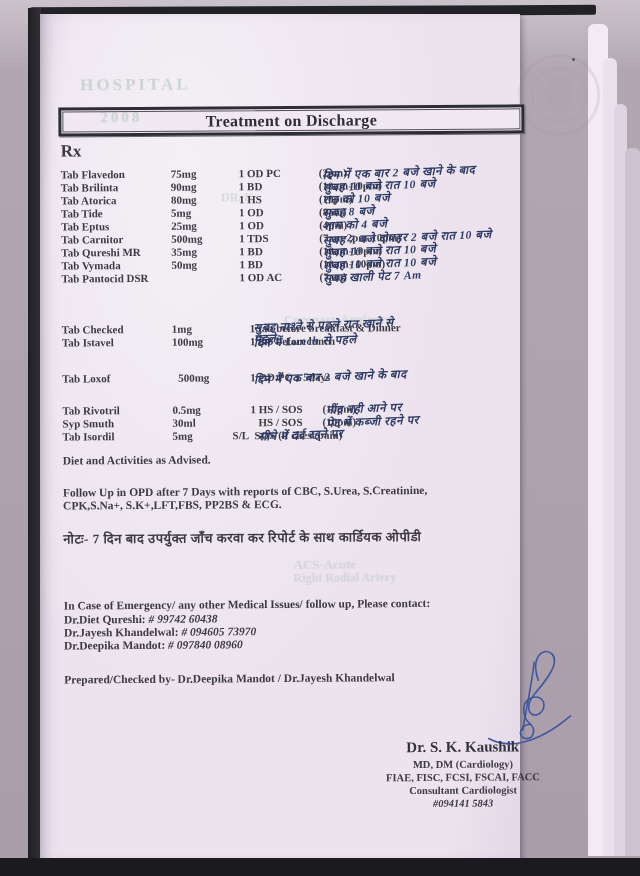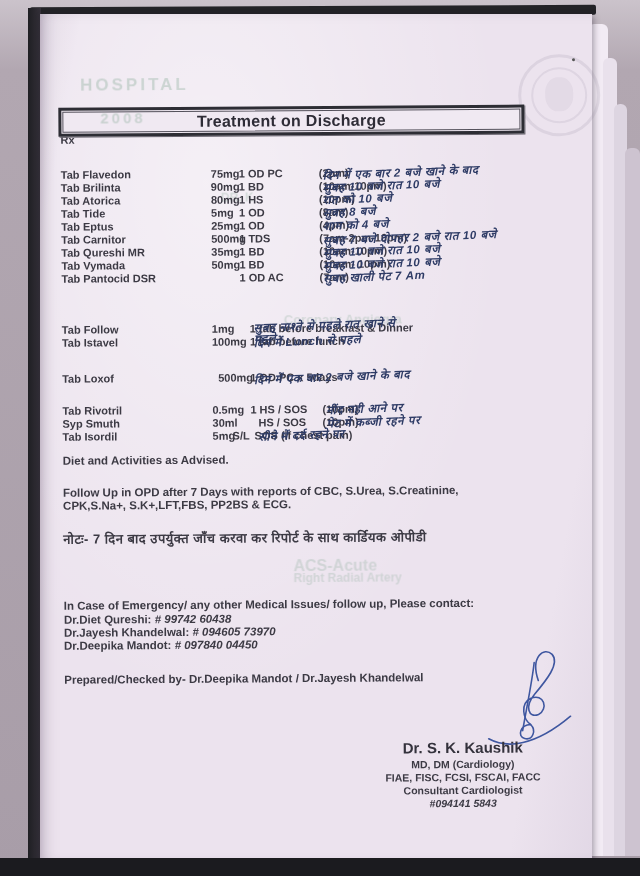--- a/index.html
+++ b/index.html
@@ -17,25 +17,26 @@
   .edge-left   { position:absolute; left:28px; top:8px;  width:13px;  height:854px; background:linear-gradient(90deg,#1f1f23,#35313a); }
   .edge-bottom { position:absolute; left:0;   top:858px; width:640px; height:18px;  background:#1b1b1f; }
   
   .sheet { position:absolute; border-radius:6px 6px 0 0; }
   .sheet1 { left:588px; top:24px;  width:20px; height:832px; background:#f2ebf4; }
   .sheet2 { left:603px; top:58px;  width:14px; height:798px; background:#e9e1ec; }
   .sheet3 { left:614px; top:104px; width:13px; height:752px; background:#ddd5e1; }
   .sheet4 { left:625px; top:148px; width:15px; height:708px; background:#cdc3d0; }
 
   .paper {
-    position:absolute; left:40px; top:14px; width:552px; height:846px;
+    position:absolute; left:40px; top:14px; width:480px; height:846px;
     background:
       radial-gradient(ellipse at 30% 20%, rgba(255,255,255,.45), rgba(255,255,255,0) 55%),
       linear-gradient(100deg, #ded4e2 0%, #ece3ee 6%, #ece3ee 88%, #e2d8e6 100%);
     box-shadow: inset 10px 0 18px -12px rgba(60,40,70,.55), 2px 2px 6px rgba(30,20,40,.35);
+    font-family: Liberation Serif, serif;
   }
   .content { position:absolute; inset:0; transform:rotate(-0.4deg); transform-origin:50% 40%;
              color:#3c3a44; }
 
   
   .stamp-text { position:absolute; color:#7ba38c; opacity:.32; font-weight:bold; filter:blur(.5px); letter-spacing:3px; z-index:5; }
   .bleed { position:absolute; color:#7fa58f; opacity:.26; font-weight:bold; filter:blur(.4px); }
   .emblem { position:absolute; left:480px; top:42px; width:82px; height:82px; border-radius:50%;
             border:3px solid rgba(150,140,160,.30); opacity:.6; }
   .emblem .inner { position:absolute; left:10px; top:10px; width:56px; height:56px; border-radius:50%;
@@ -44,27 +45,27 @@
             background:rgba(150,140,160,.18); }
   .dot { position:absolute; left:534px; top:46px; width:3px; height:3px; background:#555; border-radius:50%; }
 
   
   .title-box { position:absolute; left:20px; top:92px; width:466px; height:29px;
                border:3px solid #2d2d34; background:#f0e9f2; box-shadow:1px 1px 0 #6a6670; z-index:4; }
   .title-inner { position:absolute; inset:1px; border:1px solid #55525c;
                display:flex; align-items:center; justify-content:center; }
   .title-text { font-size:16px; font-weight:bold; letter-spacing:.3px; color:#2e2c36; }
 
-  .rx { position:absolute; left:22px; top:118px; font-size:11px; font-weight:bold; }
+  .rx { position:absolute; left:22px; top:126px; font-size:17px; font-weight:bold; }
 
   
   .row { position:absolute; left:0; width:100%; height:13px; font-size:11px; font-weight:bold; white-space:nowrap; }
   .row span { position:absolute; top:0; }
   .c-name  { left:22px; }
-  .c-dose  { left:132px;margin-left:40px; }
+  .c-dose  { left:132px; }
   .c-freq  { left:200px; }
   .c-rest  { left:280px; white-space:nowrap; }
   .c-inst  { left:210px; white-space:nowrap; }
   .c-route { left:192px; }
   .c-rest2 { left:282px; white-space:nowrap; }
 
   .hand { display:inline-block; position:static !important; margin-left:4px;
           font-style:italic; font-weight:600; font-size:11.5px; letter-spacing:.6px;
           color:#2f3c66; transform:rotate(-1.8deg) translateY(-2px); }
   .hand.wrap { white-space:normal; width:158px; vertical-align:top; line-height:11px; }
@@ -97,21 +98,21 @@
       <div class="stamp-text" style="left:42px; top:60px; font-size:17px;">HOSPITAL</div>
       <div class="stamp-text" style="left:62px; top:94px; font-size:15px; z-index:6;">2008</div>
       <div class="emblem">
         <div class="inner"></div>
           <div class="blob"></div>
       </div>
       <div class="dot"></div>
 
       <div class="bleed" style="left:182px; top:176px; font-size:12px;">DR. K</div>
       <div class="bleed" style="left:244px; top:298px; font-size:13px;">Coronary Angiogra</div>
-      <div class="bleed" style="left:252px; top:543px; font-size:16px;">ACS-Acute</div>
+      <div class="bleed" style="left:252px; top:543px; font-size:13px;">ACS-Acute</div>
       <div class="bleed" style="left:252px; top:557px; font-size:12px;">Right Radial Artery</div>
 
       <div class="title-box">
         <div class="title-inner">
           <span class="title-text">Treatment on Discharge</span>
         </div>
       </div>
       <div class="rx">Rx</div>
 
       <div class="row" style="top:153px">
@@ -163,21 +164,21 @@
         <span class="c-rest"><span>(10am- 10pm)</span><span class="hand">सुबह 10 बजे रात 10 बजे</span></span>
       </div>
       <div class="row" style="top:257px">
         <span class="c-name">Tab Pantocid DSR</span>
         <span class="c-dose"></span>
         <span class="c-freq">1 OD AC</span>
         <span class="c-rest"><span>(7am)</span><span class="hand">सुबह खाली पेट 7 Am</span></span>
       </div>
 
       <div class="row" style="top:308px">
-        <span class="c-name">Tab Follow</span>
+        <span class="c-name">Tab Checked</span>
         <span class="c-dose">1mg</span>
         <span class="c-inst"><span>1 tab before breakfast &amp; Dinner</span><span class="hand wrap">सुबह नाश्ते से पहले रात खाने से पहले</span></span>
       </div>
       <div class="row" style="top:321px">
         <span class="c-name">Tab Istavel</span>
         <span class="c-dose">100mg</span>
         <span class="c-inst"><span>1 tab before lunch</span><span class="hand">दिन में Lunch से पहले</span></span>
       </div>
 
       <div class="row" style="top:357px">
@@ -214,21 +215,21 @@
       <div class="para" style="top:598px">
         <span style="position:static">Dr.Diet Qureshi:</span>
         <span style="position:static" class="phone-italic"># 99742 60438</span>
       </div>
       <div class="para" style="top:611px">
         <span style="position:static">Dr.Jayesh Khandelwal:</span>
         <span style="position:static" class="phone-italic"># 094605 73970</span>
       </div>
       <div class="para" style="top:624px">
         <span style="position:static">Dr.Deepika Mandot:</span>
-        <span style="position:static" class="phone-italic"># 097840 04450</span>
+        <span style="position:static" class="phone-italic"># 097840 08960</span>
       </div>
 
       <div class="para" style="top:658px">Prepared/Checked by-  Dr.Deepika Mandot / Dr.Jayesh Khandelwal</div>
 
       <svg class="sig-svg" viewBox="0 0 92 104">
         <g fill="none" stroke="#3f57a0" stroke-width="1.6" stroke-linecap="round">
           <path d="M56,34 C48,10 62,0 70,8 C78,17 64,34 52,48 C42,60 46,72 56,68 C66,63 62,46 48,52 C38,57 40,72 48,78"></path>
           <path d="M52,16 C50,34 44,62 40,84"></path>
           <path d="M48,78 C54,84 50,94 42,92 C34,90 38,78 48,78"></path>
           <path d="M6,92 C24,102 52,100 88,70"></path>

